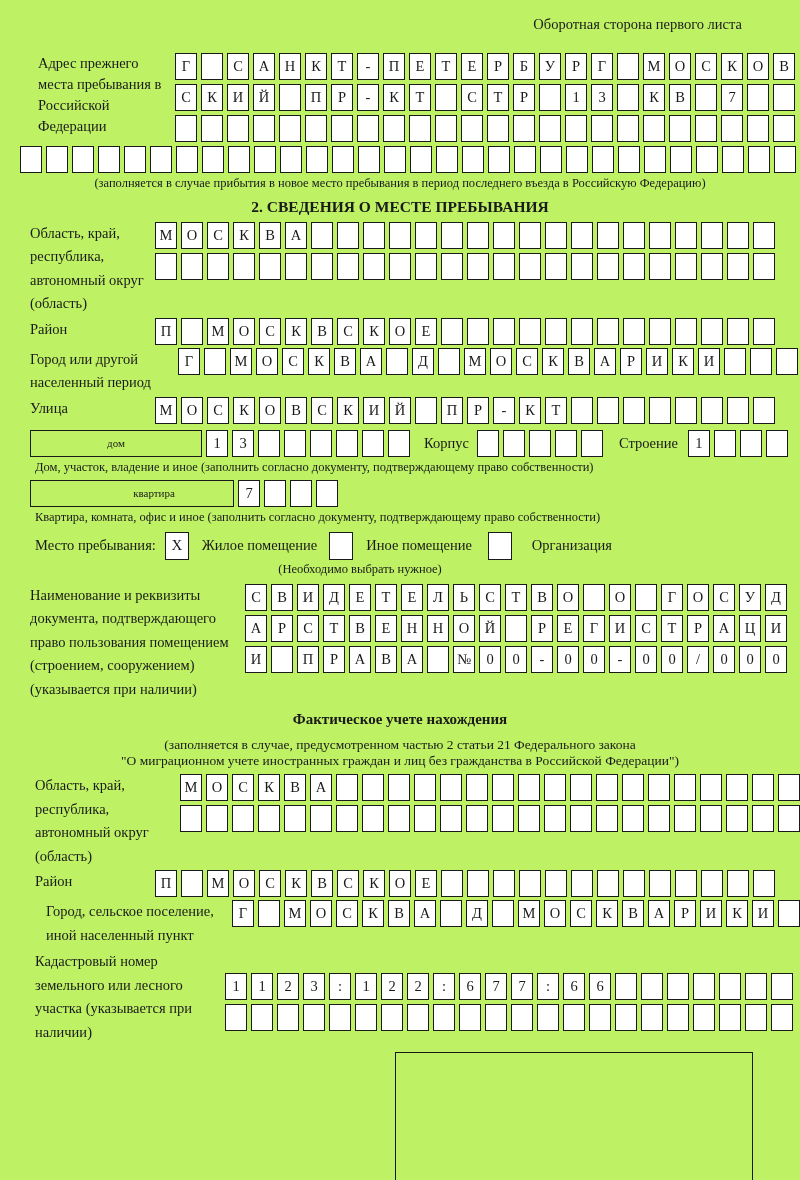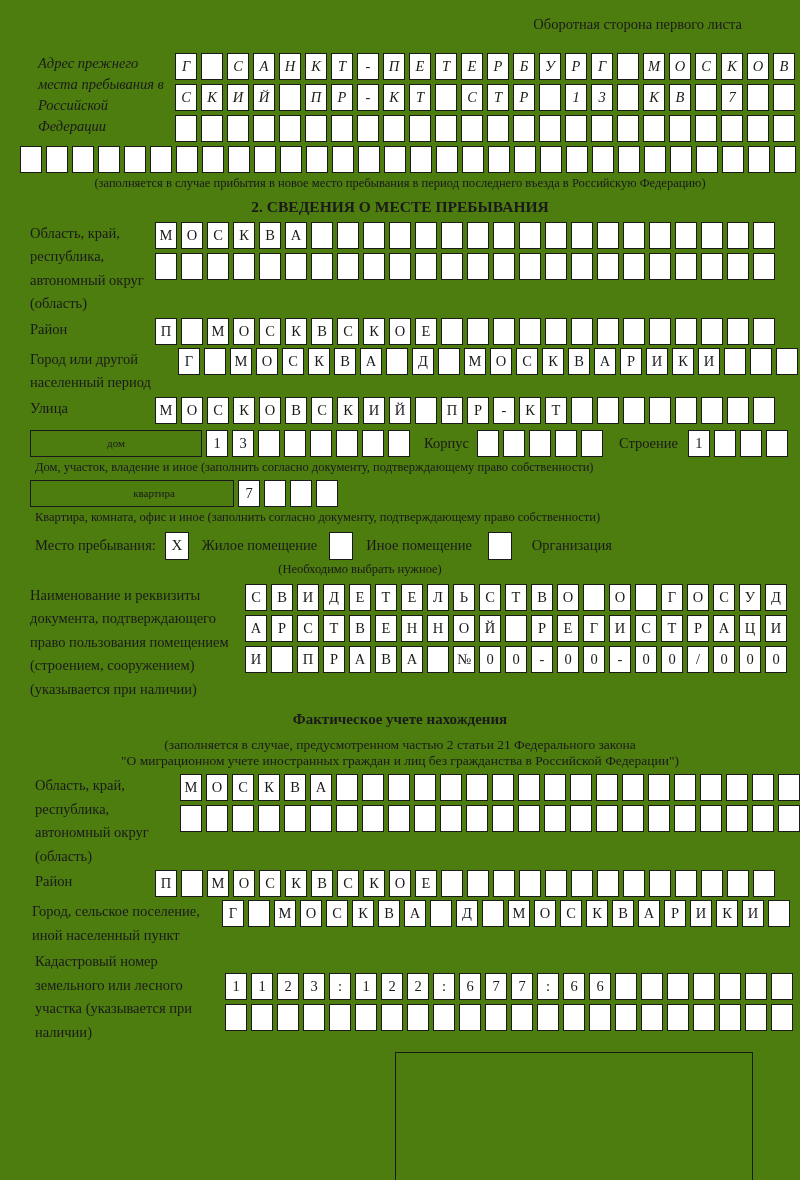--- a/index.html
+++ b/index.html
@@ -1,19 +1,19 @@
 <!DOCTYPE html>
 <html><head>
 <meta charset="utf-8">
 <style>
   * { margin:0; padding:0; box-sizing:border-box; }
   html,body { background:#fff; }
   .page {
     position:relative; width:800px; height:1180px; margin:0 auto;
-    background:#4d7c0f; color:#1a1a1a; overflow:hidden;
+    background:#bef264; color:#1a1a1a; overflow:hidden;
     font-family:"Liberation Serif","DejaVu Serif",serif;
   }
   .header-note { margin-top:16px; padding-right:58px; text-align:right; font-size:14.5px; }
 
   .frow { display:flex; align-items:flex-start; }
   .label { font-size:14.5px; line-height:1.62; }
   .addr-label { line-height:1.45; }
 
   .boxes-col { display:flex; flex-direction:column; row-gap:4px; }
   .box-row { display:flex; gap:4px; }
@@ -33,21 +33,21 @@
   .cb { flex:0 0 24px; width:24px; height:28px; font-size:15px; }
   .stamp-box { width:358px; height:177px; border:1.5px solid #1a1a1a; margin-left:395px; }
 </style>
 </head>
 <body>
 
 <div class="page">
 
   <div class="header-note">Оборотная сторона первого листа</div>
 
-  <div class="frow" style="margin:20px 0 0 38px;font-style:italic;">
+  <div class="frow" style="margin:20px 0 0 38px;">
     <div class="label addr-label" style="width:137px;">Адрес прежнего места пребывания в Российской Федерации</div>
     <div class="boxes-col">
       <div class="box-row">
           <span class="cell">Г</span>
           <span class="cell"></span>
           <span class="cell">С</span>
           <span class="cell">А</span>
           <span class="cell">Н</span>
           <span class="cell">К</span>
           <span class="cell">Т</span>
@@ -519,21 +519,21 @@
         <span class="cell"></span>
         <span class="cell"></span>
         <span class="cell"></span>
         <span class="cell"></span>
         <span class="cell"></span>
         <span class="cell"></span>
         <span class="cell"></span>
       </div>
   </div>
 
-  <div class="frow" style="margin:3px 0 0 32px;">
+  <div class="frow" style="margin:3px 0 0 46px;">
     <div class="label" style="width:190px;">Город, сельское поселение, иной населенный пункт</div>
     <div class="box-row">
         <span class="cell">Г</span>
         <span class="cell"></span>
         <span class="cell">М</span>
         <span class="cell">О</span>
         <span class="cell">С</span>
         <span class="cell">К</span>
         <span class="cell">В</span>
         <span class="cell">А</span>

